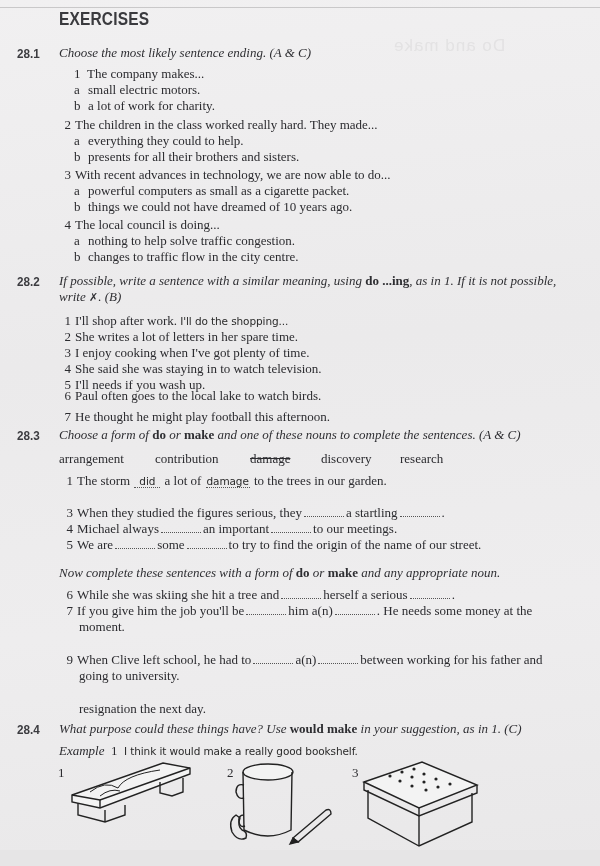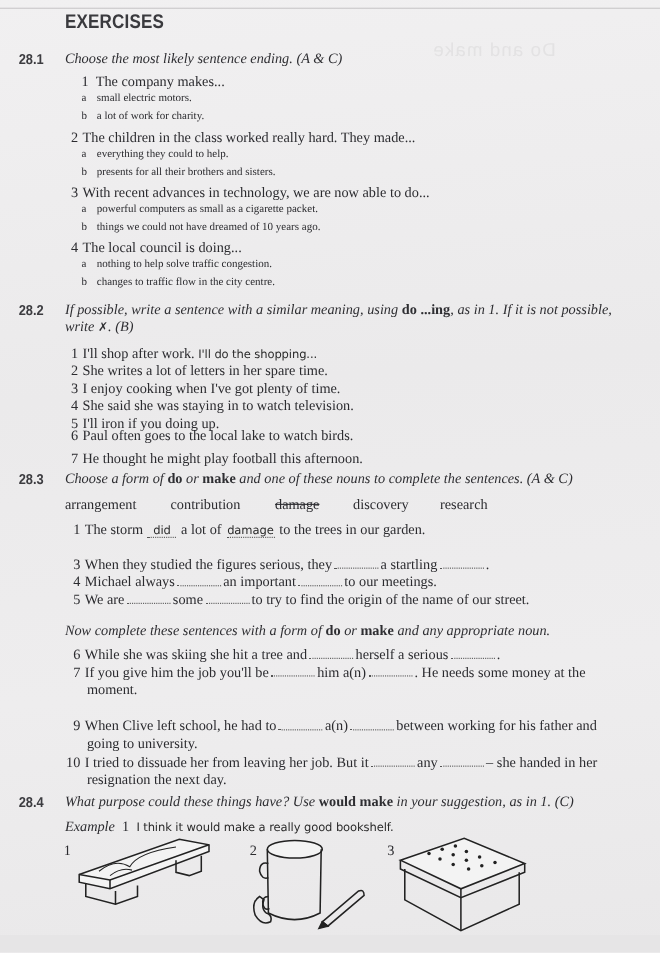--- a/index.html
+++ b/index.html
@@ -35,21 +35,21 @@
   .instr {
     position: absolute; left: 59px; font-size: 13px; font-style: italic;
     line-height: 16px; color: #2e2e32; width: 520px;
   }
   .instr b { font-style: normal; font-weight: bold; }
   .item {
     position: absolute; font-size: 13px; line-height: 16px; color: #2b2b2f; white-space: nowrap;
   }
   .item .n { display: inline-block; width: 13px; text-align: left; }
   .item .n2 { display: inline-block; width: 13px; text-align: right; margin-right: 4px; }
-  .sub { position: absolute; font-size: 10px; line-height: 16px; color: #2b2b2f; white-space: nowrap; }
+  .sub { position: absolute; font-size: 13px; line-height: 16px; color: #2b2b2f; white-space: nowrap; }
   .sub .l { display: inline-block; width: 14px; }
   .hand { font-family: "DejaVu Sans", sans-serif; font-size: 10.5px; color: #2a2a2a; letter-spacing: -0.1px; }
   .dots { display: inline-block; border-bottom: 1px dotted #555; height: 9px; vertical-align: baseline; margin: 0 2px; }
   .fill { display: inline-block; border-bottom: 1px dotted #555; text-align: center; margin: 0 1px; line-height: 12px; }
   .nouns { position: absolute; top: 451px; left: 59px; font-size: 13px; color: #2b2b2f; }
   .nouns span { position: absolute; white-space: nowrap; }
   .strike { text-decoration: line-through; }
   .cross { font-family: "DejaVu Sans", sans-serif; font-style: normal; font-weight: bold; font-size: 11px; }
   svg { position: absolute; overflow: visible; }
   .fig-num { position: absolute; font-size: 13px; color: #2b2b2f; }
@@ -83,21 +83,21 @@
   <div class="sub" style="left:74px;top:249px"><span class="l">b</span><span>changes to traffic flow in the city centre.</span></div>
   <div class="sub" style="left:74px;top:233px"><span class="l">a</span><span>nothing to help solve traffic congestion.</span></div>
 
   <div class="sec-num" style="top:274px">28.2</div>
   <div class="instr" style="top:273px"><span>If possible, write a sentence with a similar meaning, using </span><b>do ...ing</b><span>, as in 1. If it is not possible,</span><br><span>write </span><span class="cross">✗</span><span>. (B)</span></div>
 
   <div class="item" style="left:58px;top:313px"><span class="n2">1</span><span>I'll shop after work.</span> <span class="hand">I'll do the shopping...</span></div>
   <div class="item" style="left:58px;top:329px"><span class="n2">2</span><span>She writes a lot of letters in her spare time.</span></div>
   <div class="item" style="left:58px;top:345px"><span class="n2">3</span><span>I enjoy cooking when I've got plenty of time.</span></div>
   <div class="item" style="left:58px;top:361px"><span class="n2">4</span><span>She said she was staying in to watch television.</span></div>
-  <div class="item" style="left:58px;top:377px"><span class="n2">5</span><span>I'll iron if you doing up.</span></div>
+  <div class="item" style="left:58px;top:377px"><span class="n2">5</span><span>I'll needs if you wash up.</span></div>
   <div class="item" style="left:58px;top:388px"><span class="n2">6</span><span>Paul often goes to the local lake to watch birds.</span></div>
   <div class="item" style="left:58px;top:409px"><span class="n2">7</span><span>He thought he might play football this afternoon.</span></div>
 
   <div class="sec-num" style="top:428px">28.3</div>
   <div class="instr" style="top:427px"><span>Choose a form of </span><b>do</b><span> or </span><b>make</b><span> and one of these nouns to complete the sentences. (A &amp; C)</span></div>
 
   <div class="nouns">
     <span style="left:0px">arrangement</span>
     <span style="left:96px">contribution</span>
     <span class="strike" style="left:191px">damage</span>
@@ -110,21 +110,20 @@
   <div class="item" style="left:60px;top:521px"><span class="n2">4</span><span>Michael always</span><span class="dots" style="width:40px"></span><span>an important</span><span class="dots" style="width:40px"></span><span>to our meetings.</span></div>
   <div class="item" style="left:60px;top:537px"><span class="n2">5</span><span>We are</span><span class="dots" style="width:40px"></span><span>some</span><span class="dots" style="width:40px"></span><span>to try to find the origin of the name of our street.</span></div>
 
   <div class="instr" style="top:565px"><span>Now complete these sentences with a form of </span><b>do</b><span> or </span><b>make</b><span> and any appropriate noun.</span></div>
 
   <div class="item" style="left:60px;top:587px"><span class="n2">6</span><span>While she was skiing she hit a tree and</span><span class="dots" style="width:40px"></span><span>herself a serious</span><span class="dots" style="width:40px"></span><span>.</span></div>
   <div class="item" style="left:60px;top:603px"><span class="n2">7</span><span>If you give him the job you'll be</span><span class="dots" style="width:40px"></span><span>him a(n)</span><span class="dots" style="width:40px"></span><span>. He needs some money at the</span></div>
   <div class="item" style="left:79px;top:619px">moment.</div>
   <div class="item" style="left:60px;top:652px"><span class="n2">9</span><span>When Clive left school, he had to</span><span class="dots" style="width:40px"></span><span>a(n)</span><span class="dots" style="width:40px"></span><span>between working for his father and</span></div>
   <div class="item" style="left:79px;top:668px">going to university.</div>
-  <div class="item" style="left:60px;top:685px"><span class="n2">10</span><span>I tried to dissuade her from leaving her job. But it</span><span class="dots" style="width:40px"></span><span>any</span><span class="dots" style="width:40px"></span><span>– she handed in her</span></div>
   <div class="item" style="left:79px;top:701px">resignation the next day.</div>
 
   <div class="sec-num" style="top:722px">28.4</div>
   <div class="instr" style="top:721px"><span>What purpose could these things have? Use </span><b>would make</b><span> in your suggestion, as in 1. (C)</span></div>
 
   <div class="item" style="left:59px;top:743px"><i>Example</i>&nbsp; <span>1</span>&nbsp; <span class="hand">I think it would make a really good bookshelf.</span></div>
 
   <div class="fig-num" style="left:58px;top:765px">1</div>
   <div class="fig-num" style="left:227px;top:765px">2</div>
   <div class="fig-num" style="left:352px;top:765px">3</div>

